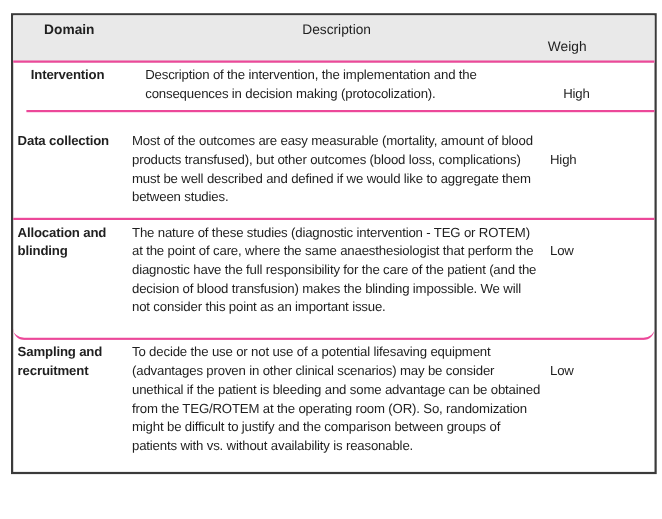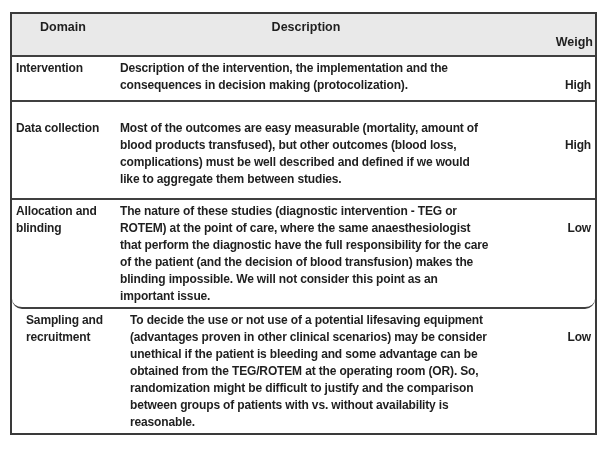--- a/index.html
+++ b/index.html
@@ -20,60 +20,58 @@
     left: 10px;
     top: 12px;
     width: 587px;
     border: 2px solid #3a3a3a;
     box-sizing: border-box;
     background: #ffffff;
   }
   .t-row {
     display: grid;
     grid-template-columns: 102px 382px 1fr;
-    border-bottom: 2px solid #404040;
+    border-bottom: 2px solid #ec4899;
     box-sizing: border-box;
   }
   .t-row:last-child {
     border-bottom: none;
-    margin-left: 10px;
   }
   .t-row.header {
     background: #e9e9e9;
   }
   .cell {
     font-size: 12px;
     line-height: 17px;
     letter-spacing: -0.15px;
     box-sizing: border-box;
     padding: 3px 4px 2px 4px;
-    font-weight: bold;
   }
   .header .cell {
     font-size: 12.5px;
-    font-weight: bold;
+    font-weight: normal;
     text-align: center;
     padding: 5px 2px 4px 2px;
     letter-spacing: 0;
   }
   .cell.domain {
     font-weight: bold;
     padding-left: 4px;
     padding-right: 4px;
   }
   .cell.desc {
     padding-left: 6px;
     padding-right: 4px;
   }
   .cell.weight {
-    text-align: right;
+    text-align: left;
     padding-top: 20px; 
   }
   
-  .t-row.r1 { min-height: 45px; }
+  .t-row.r1 { min-height: 45px; margin-left: 12px; }
   .t-row.r2 { min-height: 83px; margin-top: 15px; }
   .t-row.r3 { min-height: 58px; }
   .t-row.r4 { min-height: 109px; border-radius: 10px; }
   .t-row.r5 { min-height: 120px; }
 </style>
 </head>
 <body>
 
 <div class="grade-table">
 

